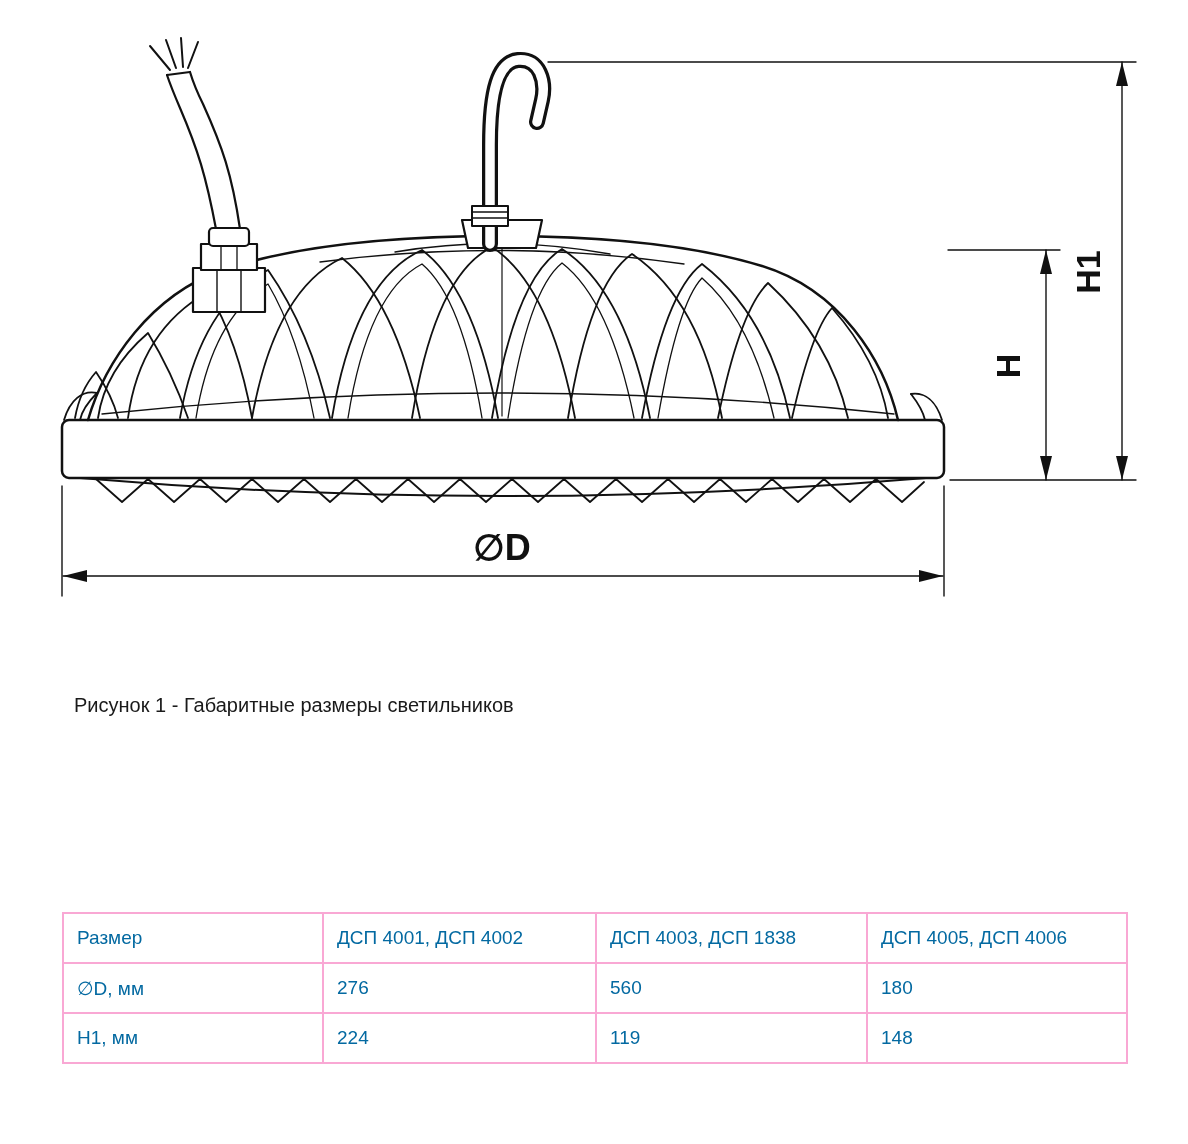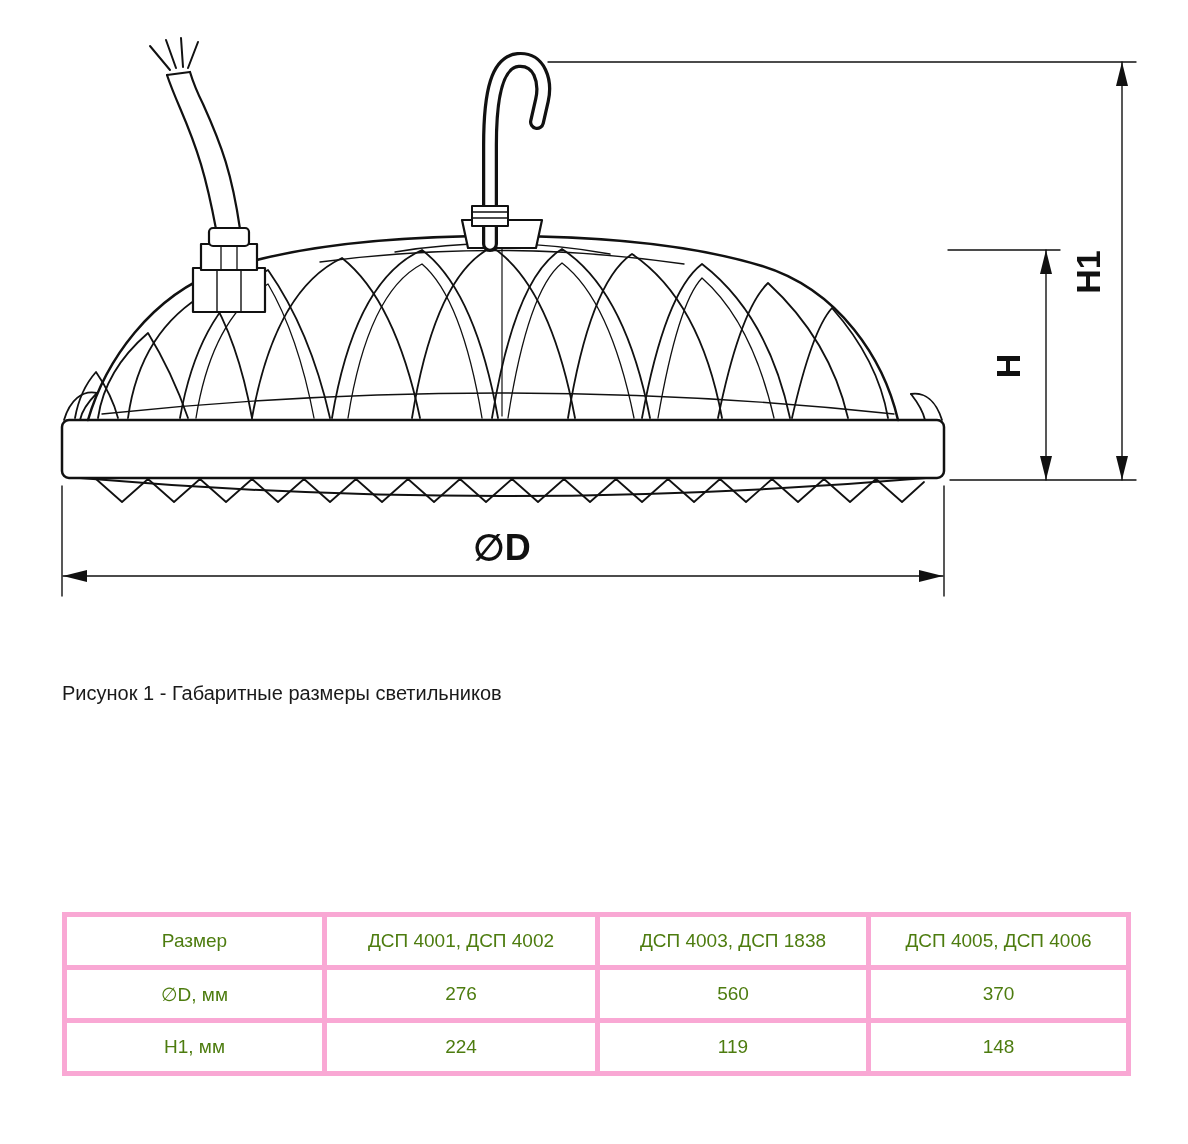--- a/index.html
+++ b/index.html
@@ -2,31 +2,31 @@
 <html><head>
 <meta charset="utf-8">
 <style>
   html,body{margin:0;padding:0;}
   body{
     width:1188px;height:1144px;position:relative;background:#ffffff;
     font-family:"Liberation Sans", sans-serif;color:#000;
   }
   .drawing{position:absolute;left:0;top:0;}
   .caption{
-    position:absolute;left:62px;top:682px;margin:0;
+    position:absolute;left:62px;top:682px;margin:12px;
     font-size:20px;color:#1a1a1a;
   }
   table.dims{
     position:absolute;left:62px;top:912px;width:1064px;
     border-collapse:collapse;table-layout:fixed;
   }
   table.dims th, table.dims td{
-    border:5px solid #f9a8d4;height:48px;padding:0 13px;
-    font-size:19px;font-weight:normal;text-align:center;vertical-align:middle;
-    color:#4d7c0f;white-space:nowrap;overflow:hidden;
+    border:2px solid #f9a8d4;height:48px;padding:0 13px;
+    font-size:19px;font-weight:normal;text-align:left;vertical-align:middle;
+    color:#0369a1;white-space:nowrap;overflow:hidden;
   }
   .c1{width:260px;} .c2{width:273px;} .c3{width:271px;} .c4{width:260px;}
   svg text{font-family:"Liberation Sans", sans-serif;}
 </style>
 </head>
 <body>
 
 <svg class="drawing" width="1188" height="650" viewBox="0 0 1188 650" fill="none" stroke="#111" stroke-linecap="round" stroke-linejoin="round">
 
   <g>
@@ -134,21 +134,21 @@
     <tr>
       <th>Размер</th>
       <th>ДСП 4001, ДСП 4002</th>
       <th>ДСП 4003, ДСП 1838</th>
       <th>ДСП 4005, ДСП 4006</th>
     </tr>
     <tr>
       <td>∅D, мм</td>
       <td>276</td>
       <td>560</td>
-      <td>370</td>
+      <td>180</td>
     </tr>
     <tr>
       <td>H1, мм</td>
       <td>224</td>
       <td>119</td>
       <td>148</td>
     </tr>
   </tbody>
 </table>
 

